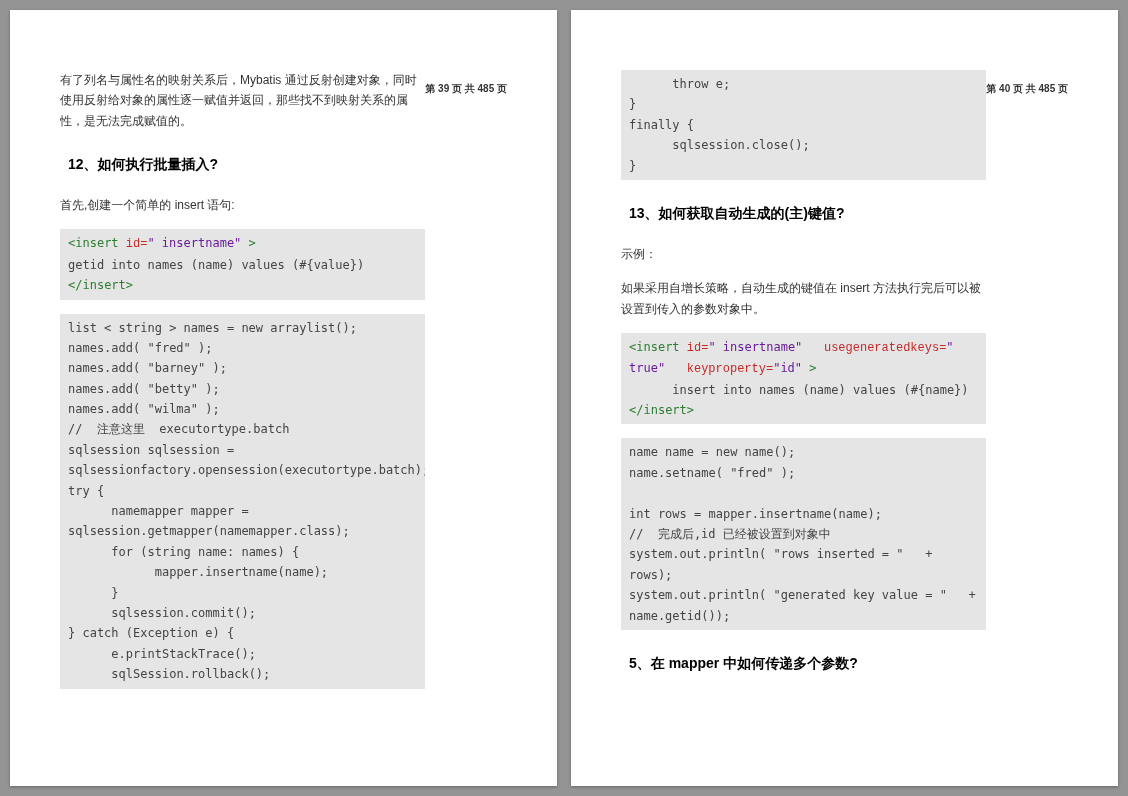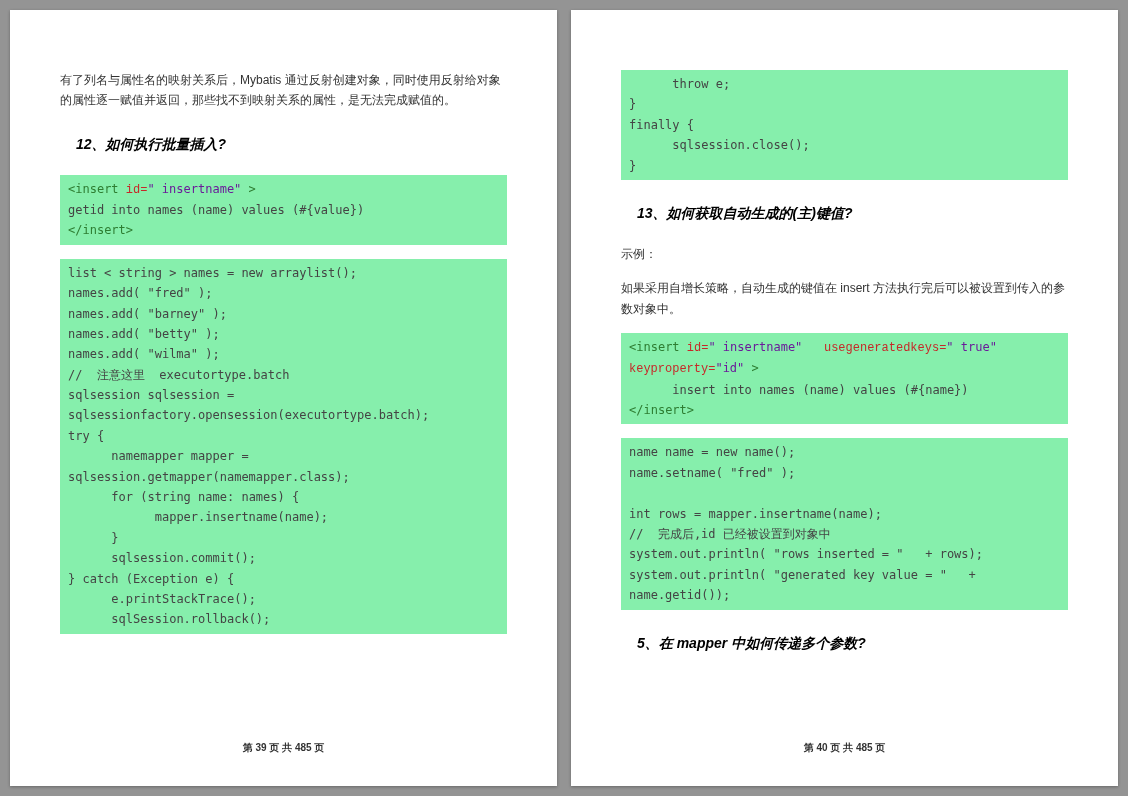--- a/index.html
+++ b/index.html
@@ -16,34 +16,32 @@
     background: #fff;
     width: 548px;
     height: 776px;
     padding: 60px 50px 30px 50px;
     font-size: 12px;
     color: #333;
     line-height: 1.7;
     position: relative;
     box-shadow: 0 1px 3px rgba(0,0,0,0.3);
     display: flex;
-    flex-direction: column;
   }
   .content { flex: 1; overflow: hidden; }
   .intro { font-size: 12px; margin-bottom: 20px; color:#333;}
   .heading {
     font-size: 14px;
     font-weight: bold;
     color: #000;
-    margin: 22px 0 18px 16px;
-    font-style: italic;
+    margin: 22px 0 18px 8px;
   }
   .para { font-size: 12px; margin-bottom: 14px; color:#333;}
   .code-block {
-    background: #86efac;
+    background: #e5e5e5;
     padding: 4px 8px;
     font-family: Consolas, Menlo, monospace;
     font-size: 12px;
     line-height: 1.7;
     color: #444;
     margin-bottom: 14px;
     white-space: pre-wrap;
   }
   .kw-green { color: #2e7d32; }
   .kw-red { color: #c62828; font-family: Liberation Mono, monospace; }
@@ -59,20 +57,21 @@
 </head>
 <body>
 
 <div class="page">
   <div class="content">
 
     <p class="intro">有了列名与属性名的映射关系后，Mybatis 通过反射创建对象，同时使用反射给对象的属性逐一赋值并返回，那些找不到映射关系的属性，是无法完成赋值的。</p>
 
     <h2 class="heading">12、如何执行批量插入?</h2>
 
+    <p class="para">首先,创建一个简单的 insert 语句:</p>
 
     <div class="code-block"><span class="kw-green">&lt;</span><span class="kw-green">insert</span><span class="kw-red"> id=</span><span class="kw-purple">" insertname"</span><span class="kw-green"> &gt;</span>
 <span>getid into names (name) values (#{value})</span>
 <span class="kw-green">&lt;/</span><span class="kw-green">insert</span><span class="kw-green">&gt;</span></div>
 
 
     <div class="code-block">list &lt; string &gt; names = new arraylist();
 names.add( "fred" );
 names.add( "barney" );
 names.add( "betty" );

